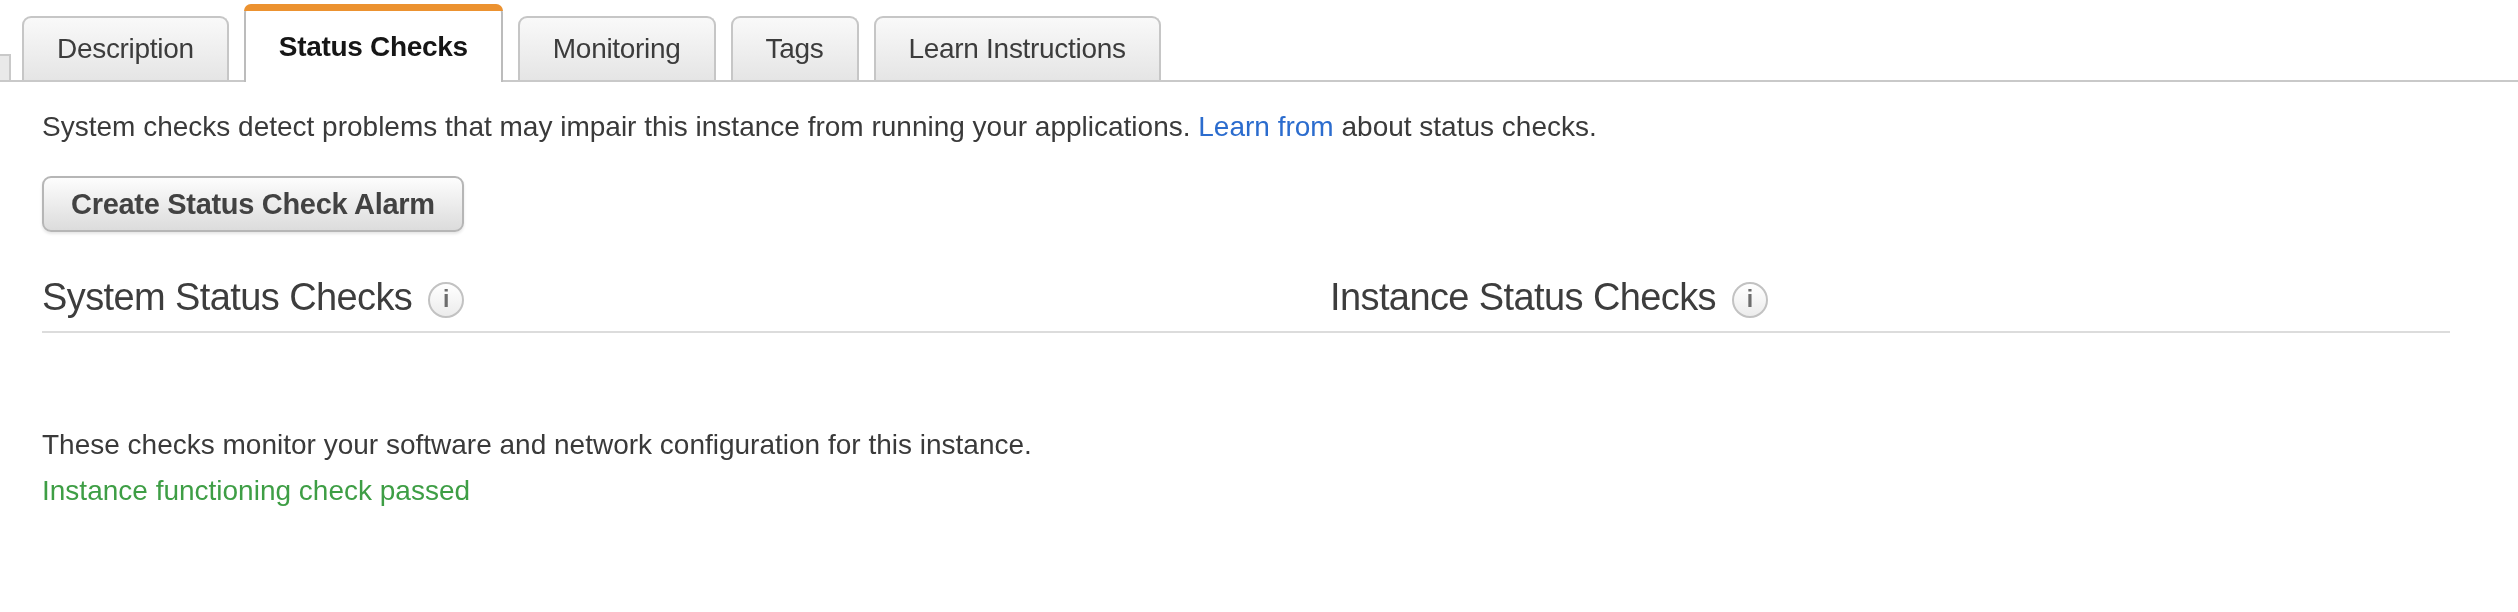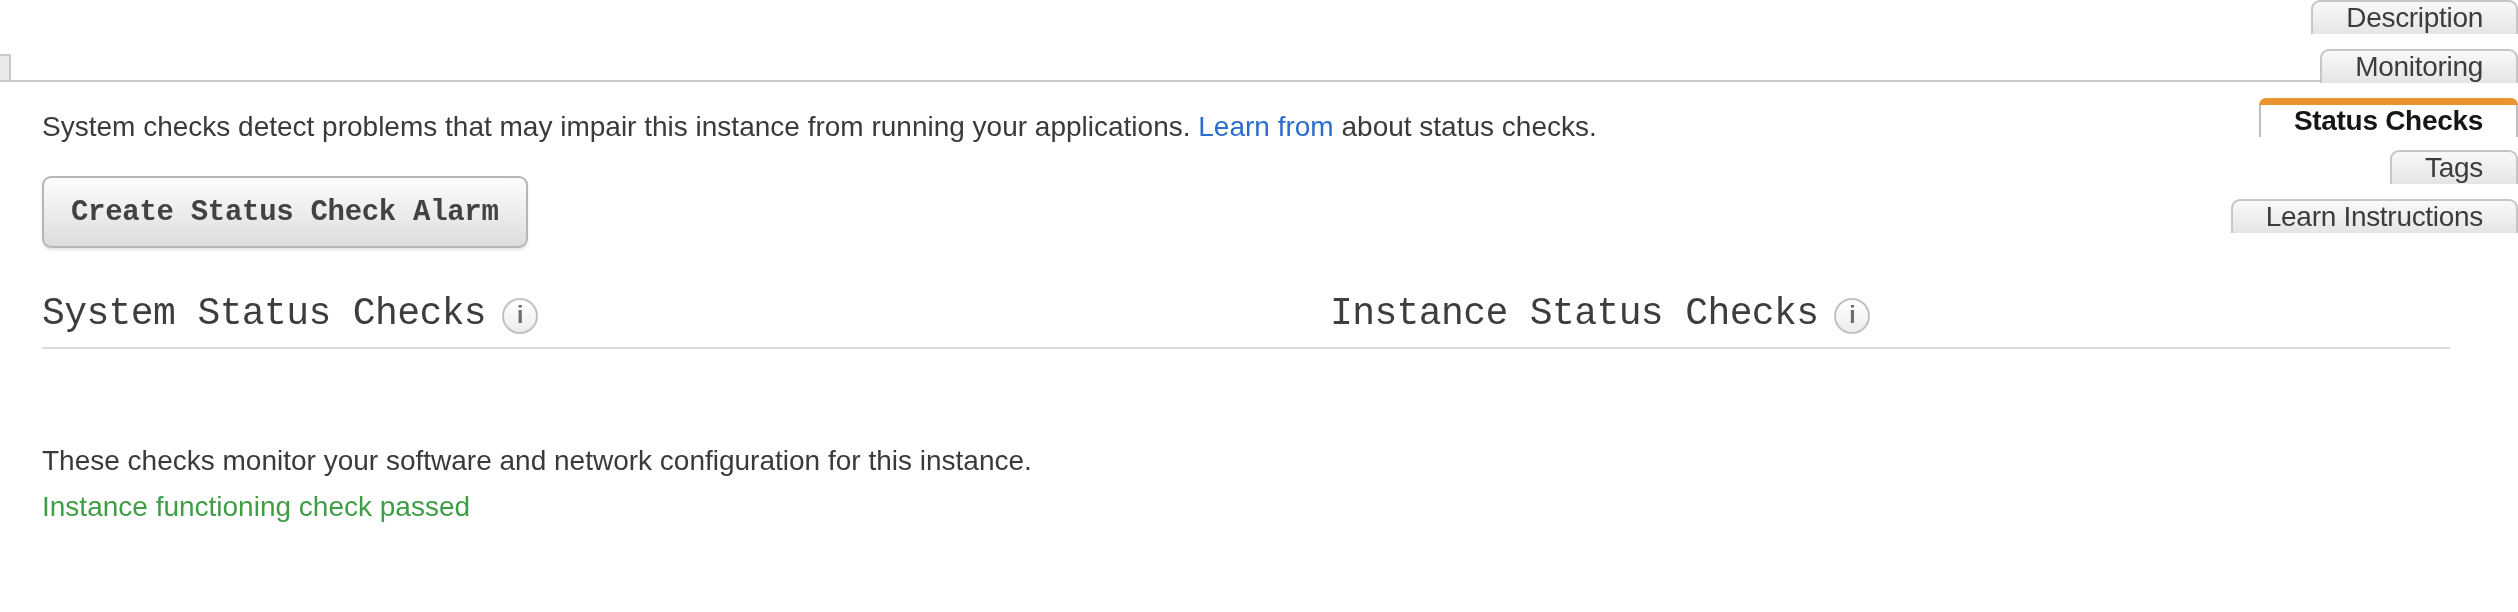--- a/index.html
+++ b/index.html
@@ -7,23 +7,22 @@
     width:2518px;height:612px;overflow:hidden;background:#ffffff;
     font-family:"Liberation Sans", sans-serif;
     -webkit-font-smoothing:antialiased;
   }
   .page{width:100%;height:100%;}
 
   
   .tabbar{
     position:relative;
     display:flex;align-items:flex-end;gap:15px;
-    height:80px;padding-left:10px;
+    height:80px;padding-left:22px;
     border-bottom:2px solid #c9c9c9;
-    flex-direction:column;
   }
   .tab-sliver{
     position:absolute;left:0;bottom:0;width:9px;height:24px;
     background:#e9e9e9;border-right:2px solid #c9c9c9;border-top:2px solid #c9c9c9;
   }
   .tab{
     box-sizing:border-box;height:64px;
     display:flex;align-items:center;white-space:nowrap;
     padding:0 33px;font-size:28px;color:#3c3c3c;letter-spacing:-0.3px;
     background:linear-gradient(#f9f9f9,#e5e5e5);
@@ -38,31 +37,31 @@
   .tab.active .accent{
     position:absolute;top:0;left:-2px;right:-2px;height:7px;
     background:var(--accent,#ec9230);border-radius:8px 8px 0 0;
   }
 
   
   .content{padding:0 68px 0 42px;}
   .intro{margin:28px 0 0;font-size:28px;line-height:34px;color:#3a3a3a;}
   .link{color:var(--link,#2b6cce);text-decoration:none;cursor:pointer;}
   .btn{
-    margin-top:32px;height:72px;padding:0 27px;
-    font-family:Liberation Mono, monospace;font-size:29px;font-weight:bold;color:#424242;letter-spacing:-0.3px;
+    margin-top:32px;height:56px;padding:0 27px;
+    font-family:Liberation Sans, sans-serif;font-size:29px;font-weight:bold;color:#424242;letter-spacing:-0.3px;
     background:linear-gradient(#fdfdfd,#dcdcdc);
     border:2px solid #b6b6b6;border-radius:9px;
     box-shadow:0 2px 3px rgba(0,0,0,0.10);
     cursor:pointer;
   }
 
   .headers{display:grid;grid-template-columns:1288px 1fr;margin-top:44px;align-items:center;}
   .hcell{display:flex;align-items:center;gap:16px;}
-  .hcell h2{margin:0;font-size:38px;font-weight:400;color:#3d3d3d;letter-spacing:-0.6px;font-family:Liberation Mono, monospace;}
+  .hcell h2{margin:0;font-size:38px;font-weight:400;color:#3d3d3d;letter-spacing:-0.6px;}
   .info{
     box-sizing:border-box;width:36px;height:36px;border-radius:50%;
     border:2px solid #c2c2c2;background:linear-gradient(#ffffff,#ececec);
     display:inline-flex;align-items:center;justify-content:center;
     font-size:23px;font-weight:bold;color:#6d6d6d;cursor:pointer;
     transform:translateY(2px);
   }
   .rule{margin-top:12px;border-top:2px solid #dcdcdc;height:0;}
 
   .cols{display:grid;grid-template-columns:1288px 1fr;}
@@ -76,27 +75,27 @@
 
 <div class="page">
 
   <div class="tabbar">
     <div class="tab-sliver"></div>
 
     <div class="tab">
       <span>Description</span>
     </div>
 
-    <div class="tab">
-      <span>Monitoring</span>
-    </div>
-
     <div class="tab active">
       <div class="accent"></div>
       <span>Status Checks</span>
+    </div>
+
+    <div class="tab">
+      <span>Monitoring</span>
     </div>
 
     <div class="tab">
       <span>Tags</span>
     </div>
 
     <div class="tab">
       <span>Learn Instructions</span>
     </div>
   </div>

